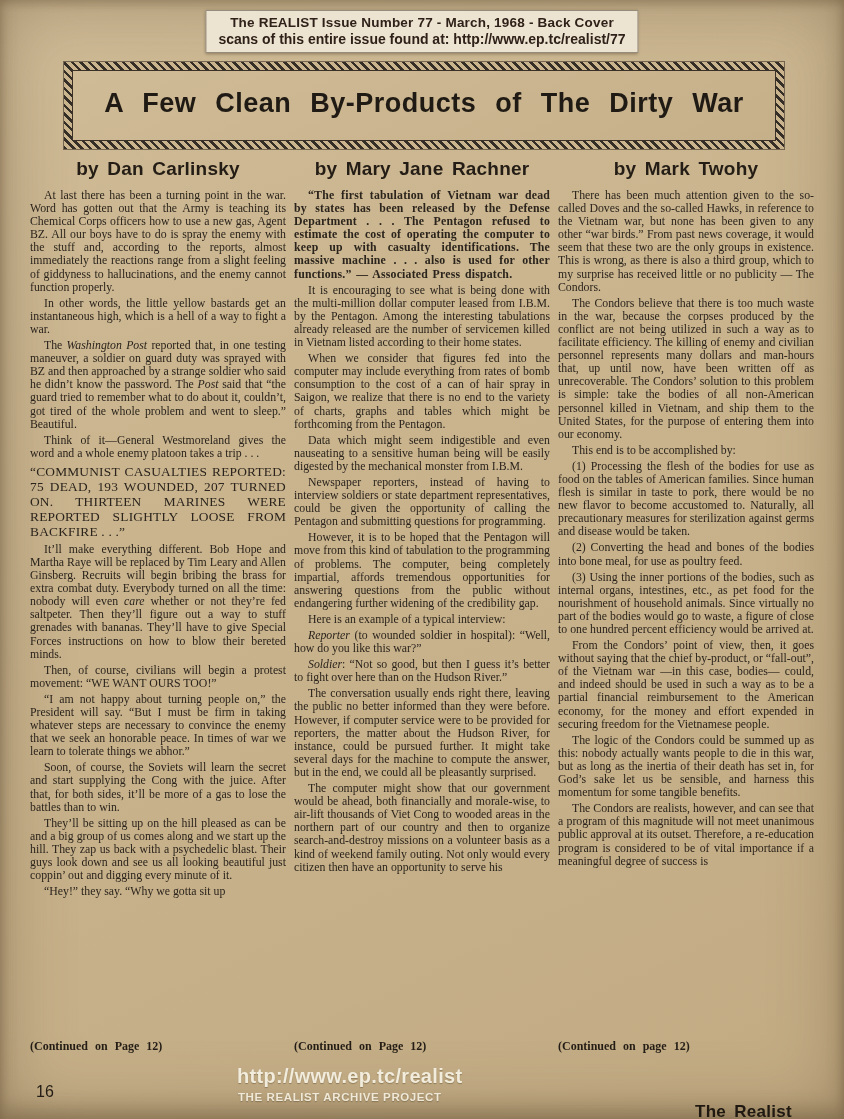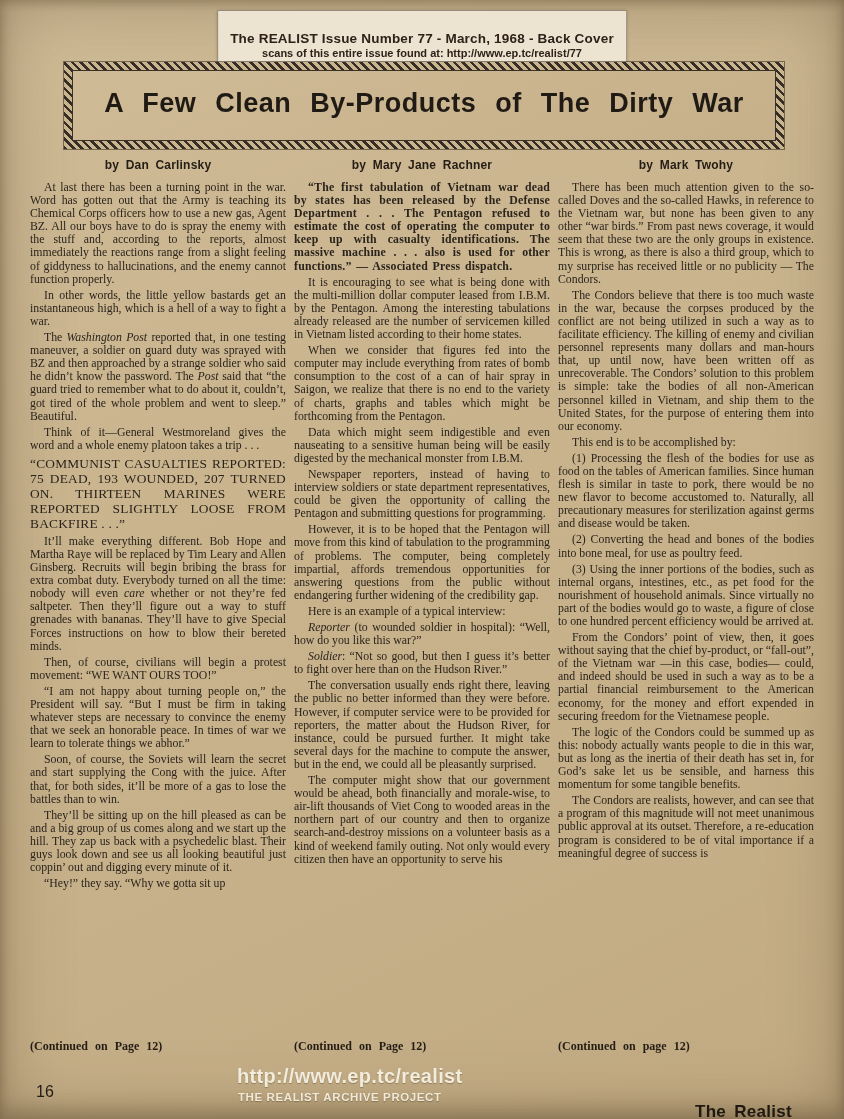--- a/index.html
+++ b/index.html
@@ -10,26 +10,26 @@
   }
   #page{
     position:absolute;inset:0;
     background:linear-gradient(155deg,#cfbb96 0%,#c9b48e 40%,#c2ab83 100%);
     box-shadow:inset 0 0 70px rgba(92,72,44,.38), inset 0 -10px 18px rgba(70,52,28,.30), inset 0 4px 8px rgba(70,52,28,.25);
   }
   
   .banner{
     position:absolute;top:10px;left:50%;transform:translateX(-50%);
     background:#ece4d0;border:1px solid rgba(45,32,20,.45);
-    padding:20px 12px 5px;text-align:center;white-space:nowrap;
+    padding:4px 12px 5px;text-align:center;white-space:nowrap;
     font-family:"Liberation Sans", sans-serif;color:#2f2119;
     box-shadow:0 1px 3px rgba(50,35,15,.4);
   }
   .banner .l1{font-size:13.5px;font-weight:700;letter-spacing:.2px;}
-  .banner .l2{font-size:11px;font-weight:700;margin-top:1px;}
+  .banner .l2{font-size:14px;font-weight:700;margin-top:1px;}
   
   .title-frame{
     position:absolute;left:64px;top:62px;width:720px;box-sizing:border-box;
     padding:8px;
     background:repeating-linear-gradient(45deg,#352e26 0 2.5px,#c9b48e 2.5px 6px);
     box-shadow:0 0 0 1px rgba(45,36,26,.55);
   }
   .title-inner{
     background:linear-gradient(155deg,#cfbb96,#c6b08a);
     border:1px solid #3a3028;
@@ -43,21 +43,21 @@
   
   #columns{
     position:absolute;left:30px;top:158px;width:784px;height:896px;
     display:flex;justify-content:space-between;
   }
   .column{
     width:256px;display:flex;flex-direction:column;box-sizing:border-box;
   }
   .byline{
     text-align:center;font-family:"Liberation Sans", sans-serif;
-    font-weight:700;font-size:12px;color:#241d15;margin:0 0 9px;
+    font-weight:700;font-size:19px;color:#241d15;margin:0 0 9px;
     letter-spacing:.2px;word-spacing:3px;
   }
   .paras{flex:1 1 auto;overflow:hidden;}
   p.para{
     margin:0 0 3px;font-size:11.8px;line-height:13.1px;text-align:justify;
     color:#2b241c;text-indent:14px;
   }
   p.para.noind{text-indent:0;}
   p.para.lead-bold{font-weight:700;word-spacing:1.5px;letter-spacing:.2px;}
   p.para.caps{font-size:13.4px;line-height:15px;letter-spacing:.2px;margin:4px 0;}

